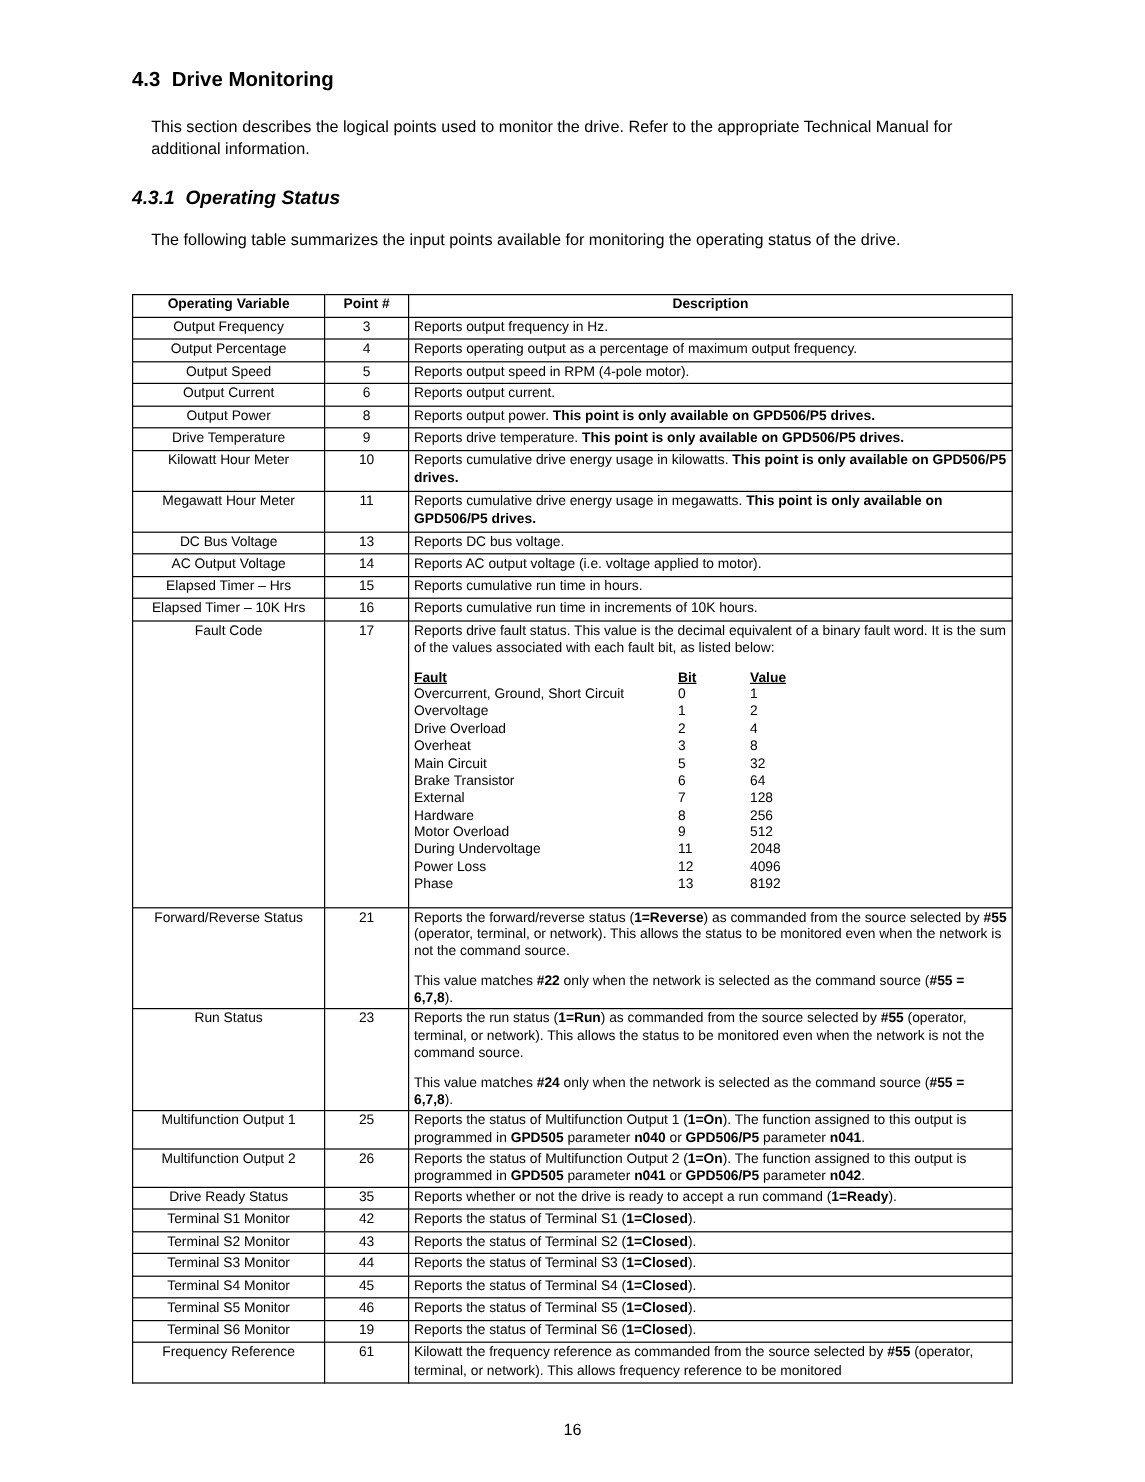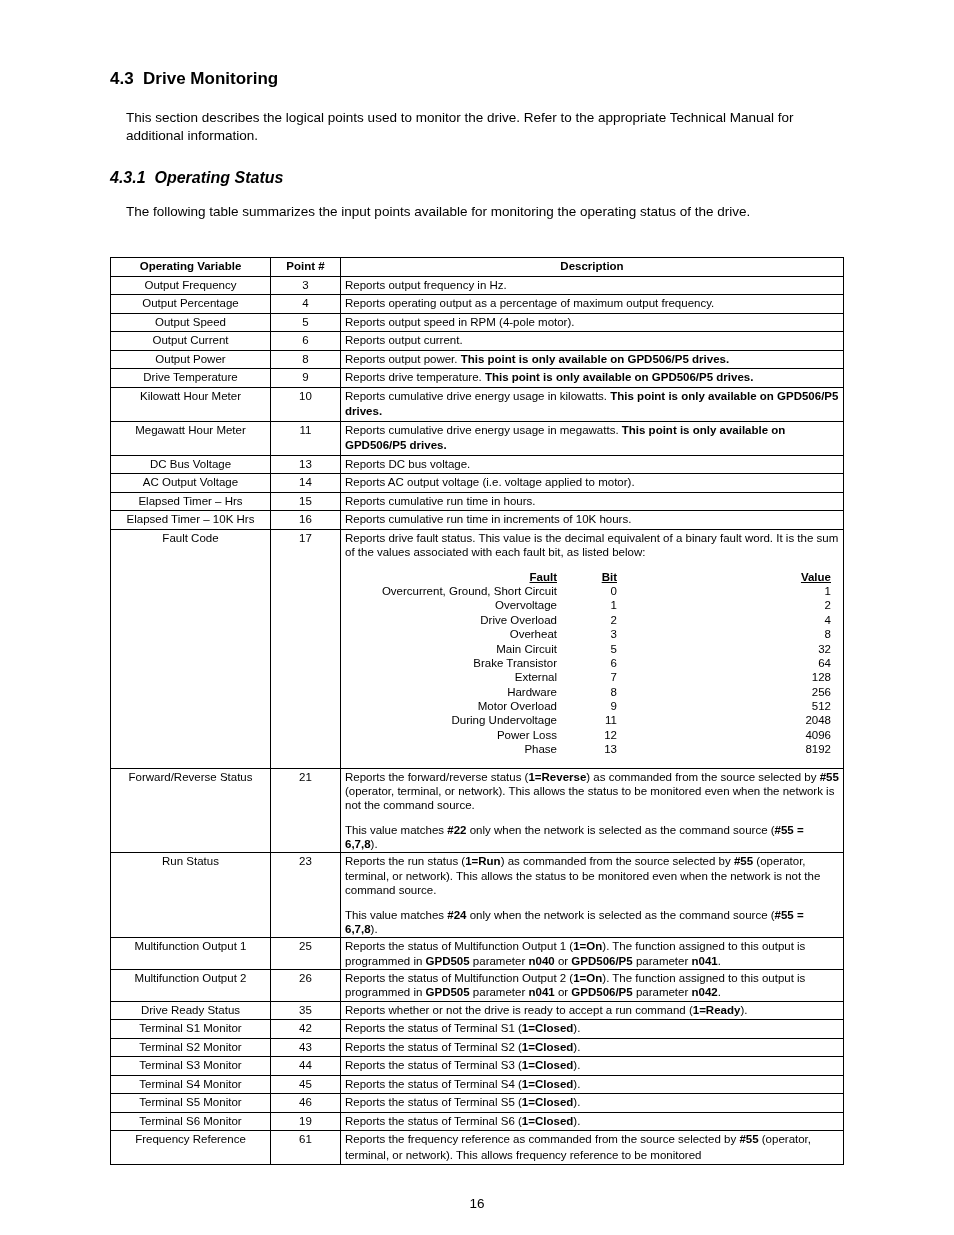--- a/index.html
+++ b/index.html
@@ -9,21 +9,21 @@
     background: #fff;
     margin: 0;
     padding: 56px 110px 40px 110px;
     width: 954px;
     box-sizing: border-box;
     line-height: 1.35;
   }
   h2.section {
     font-size: 17px;
     font-weight: bold;
-    margin: 12px 0 18px 0;
+    margin: 0 0 18px 0;
   }
   h3.subsection {
     font-size: 16px;
     font-style: italic;
     font-weight: bold;
     margin: 22px 0 14px 0;
   }
   p.body {
     margin: 0 0 16px 16px;
   }
@@ -48,21 +48,21 @@
   .b { font-weight: bold; }
   table.inner {
     border-collapse: collapse;
     width: 100%;
     font-size: 11.5px;
     margin-top: 10px;
   }
   table.inner td, table.inner th {
     border: none;
     padding: 0 8px 0 0;
-    text-align: right;
+    text-align: left;
     vertical-align: top;
   }
   table.inner th { font-weight: bold; text-decoration: underline; }
   .page-num {
     text-align: center;
     margin-top: 30px;
     font-size: 13.5px;
   }
   .desc-block { line-height: 1.25; }
   .gap { height: 10px; }
@@ -319,19 +319,19 @@
         <td class="cv">19</td>
         <td class="cd"><span>Reports the status of Terminal S6 (</span><span class="b">1=Closed</span><span>).</span></td>
       </tr>
     </tbody>
   <tbody>
 
     <tr>
       <td class="cv">Frequency Reference</td>
       <td class="cv">61</td>
       <td class="cd">
-        <span>Reports the frequency reference as commanded from the source selected by </span><span class="b">#55</span><span> (operator, terminal, or network).  This allows frequency reference to be monitored</span>
+        <span>Kilowatt the frequency reference as commanded from the source selected by </span><span class="b">#55</span><span> (operator, terminal, or network).  This allows frequency reference to be monitored</span>
       </td>
     </tr>
   </tbody>
 </table>
 
 <div class="page-num">16</div>
 
 </body></html>

